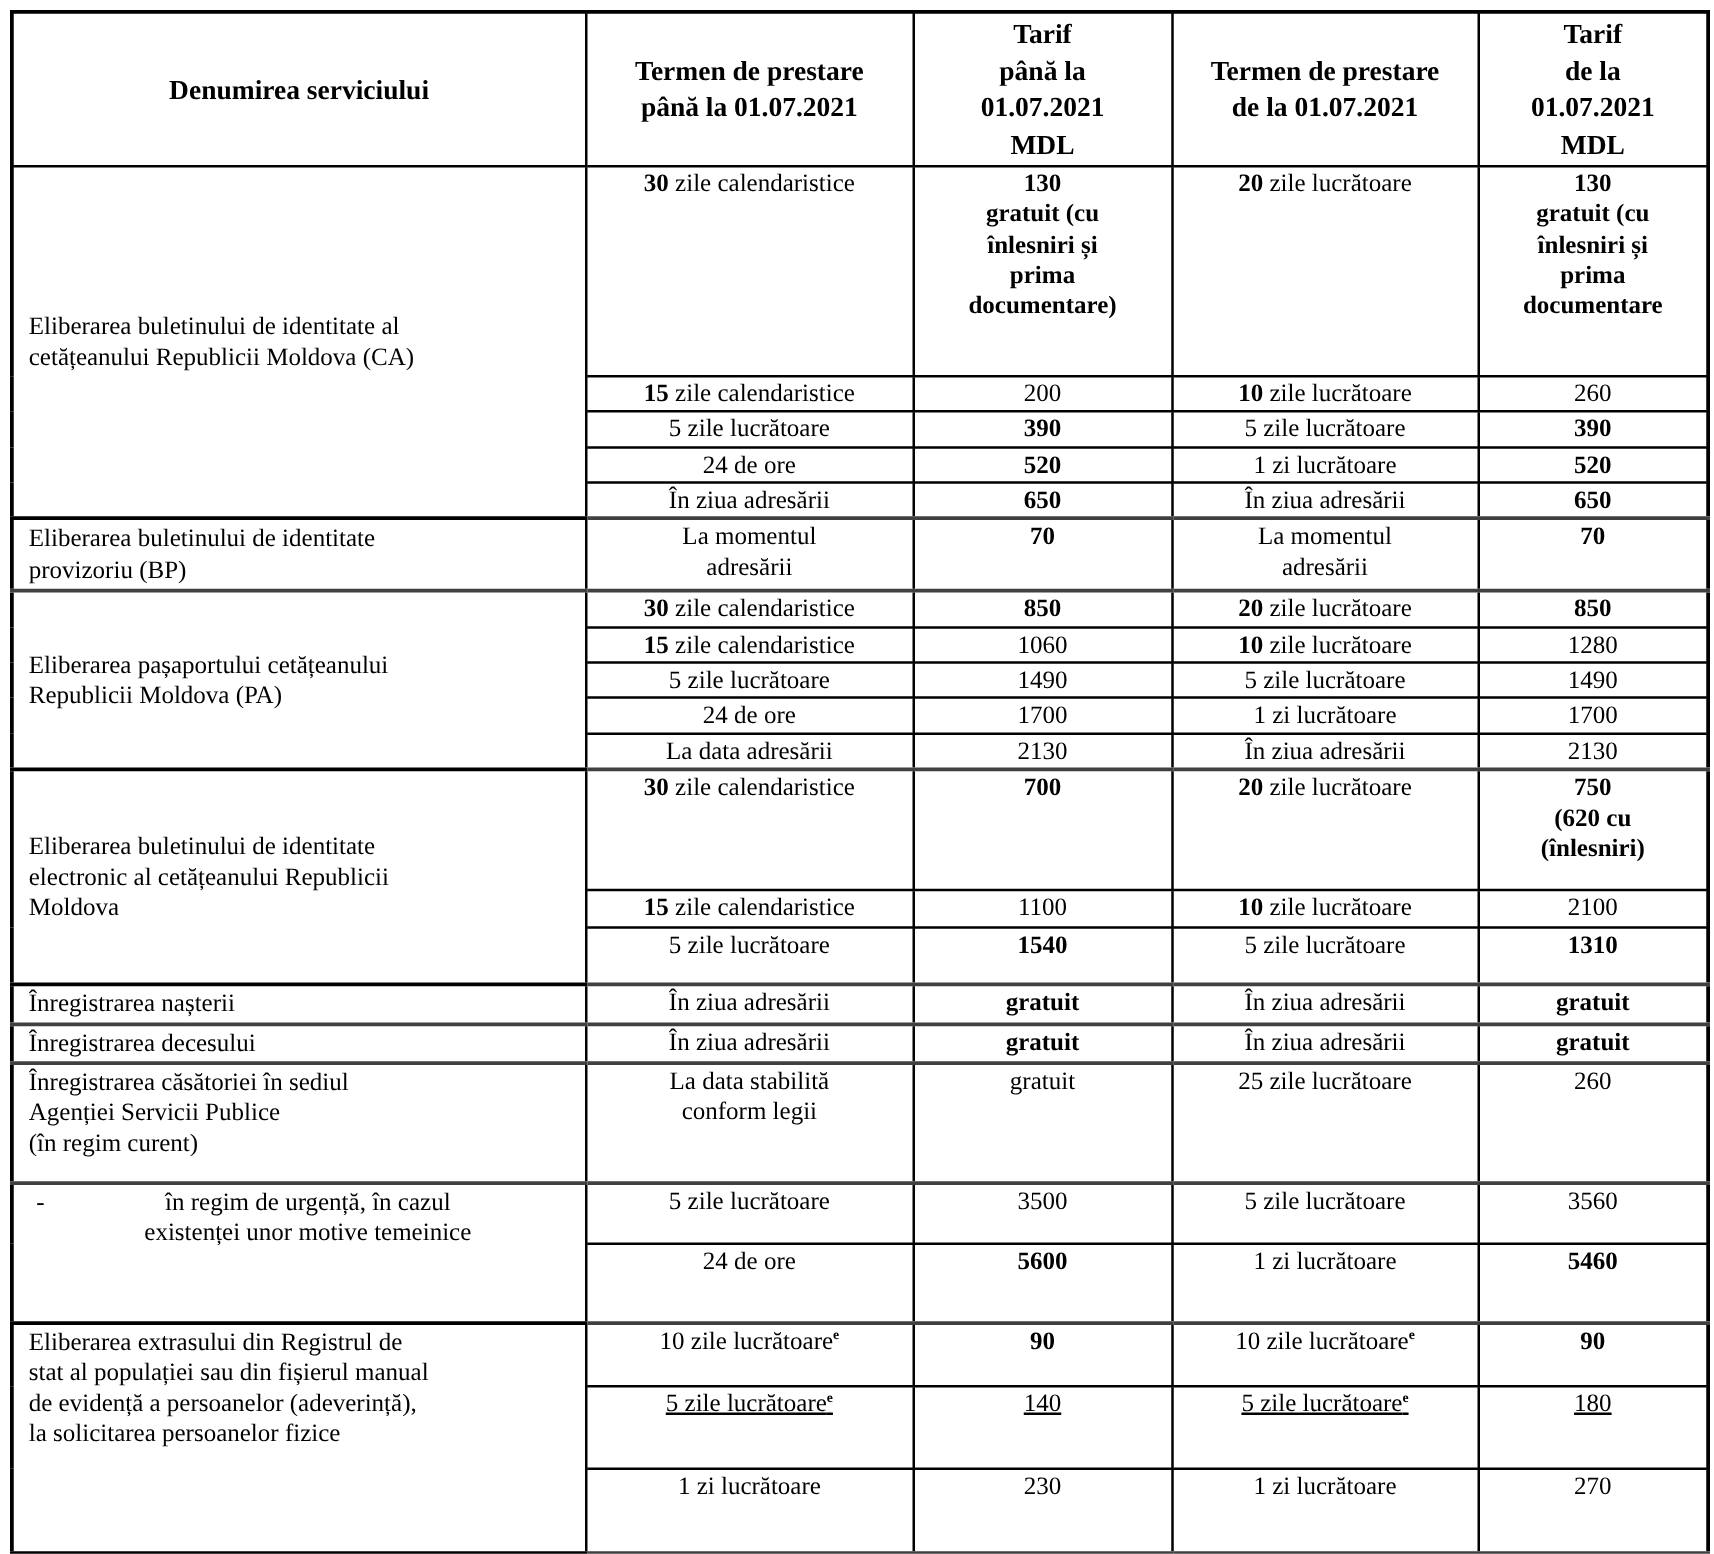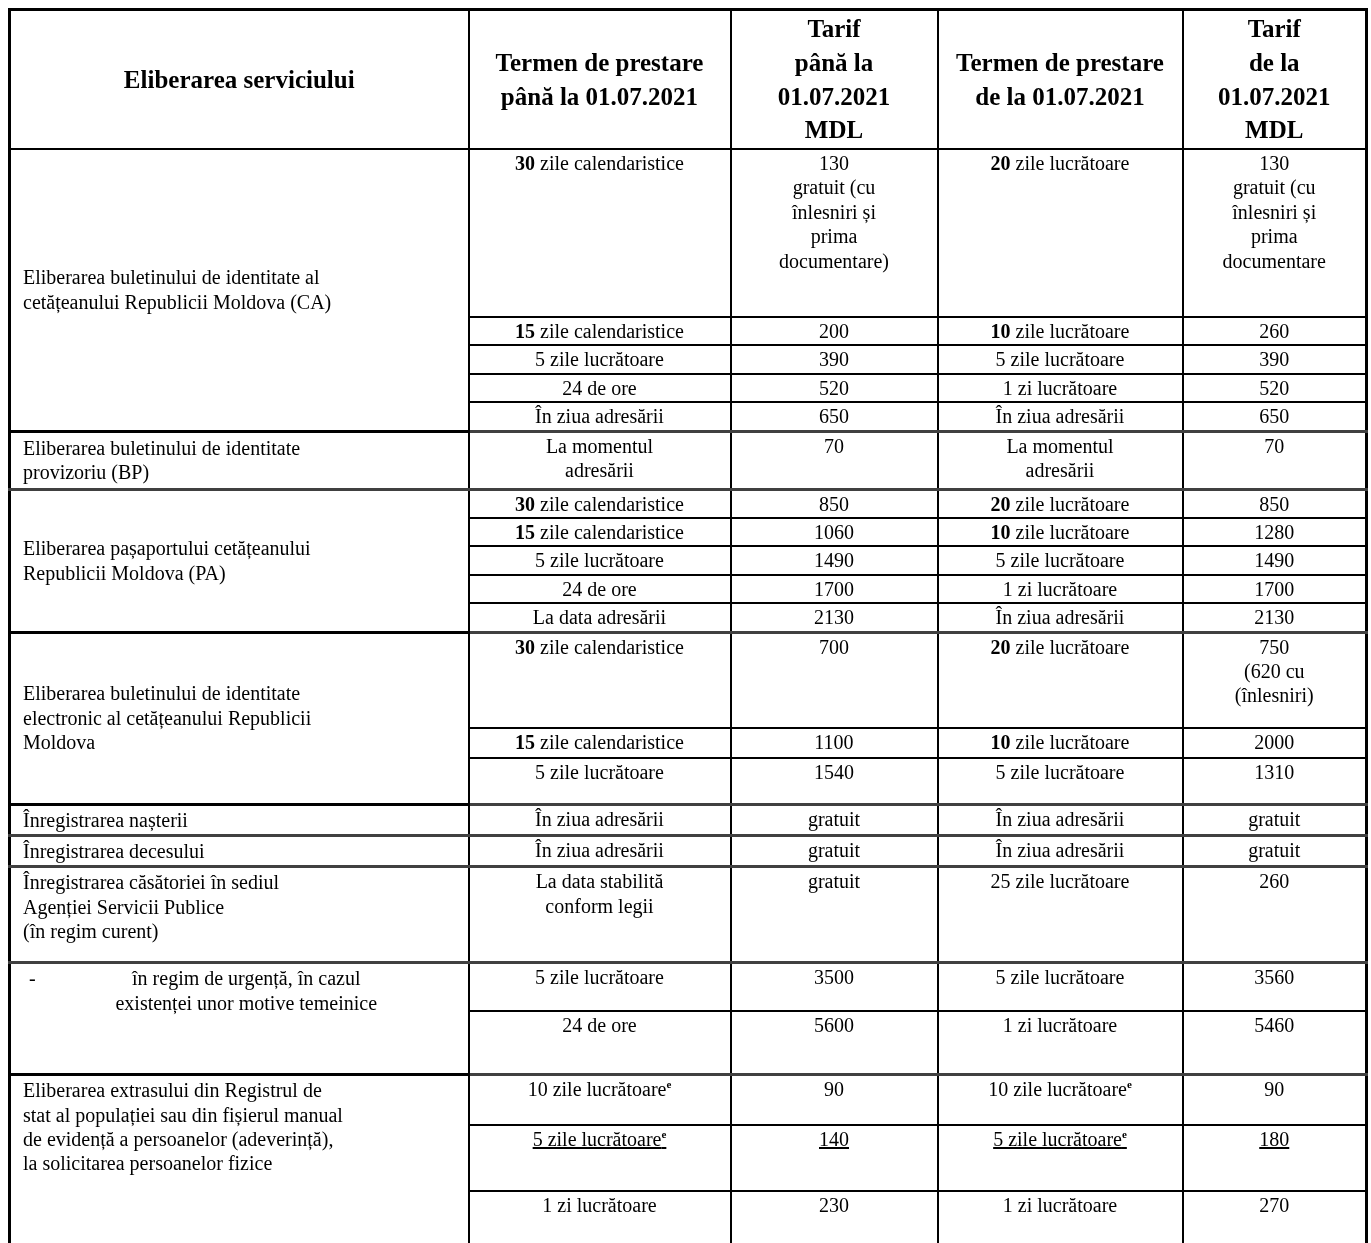--- a/index.html
+++ b/index.html
@@ -28,32 +28,32 @@
     font-size: 20px;
     line-height: 1.22;
     vertical-align: top;
     text-align: center;
     white-space: pre-line;
     overflow: hidden;
     box-sizing: border-box;
   }
   thead th {
     font-weight: bold;
-    font-size: 25px;
+    font-size: 22px;
     line-height: 1.35;
     vertical-align: middle;
     border-bottom: 2px solid #000;
   }
   td.service-cell {
     text-align: left;
     padding: 2px 6px 2px 12px;
     border-bottom: 3px solid #000;
   }
   td.v-mid { vertical-align: middle; }
-  td.bold { font-weight: normal; }
+  td.bold { font-weight: bold; }
   tr.section-end > td { border-bottom: 3px solid #404040; }
   td.svc-dash {
     position: relative;
     text-align: center;
     padding-left: 34px;
     padding-right: 20px;
   }
   td.svc-dash .dash {
     position: absolute;
     left: 18px;
@@ -73,21 +73,21 @@
   <table class="tariff">
     <colgroup>
       <col style="width:459px">
       <col style="width:262px">
       <col style="width:207px">
       <col style="width:245px">
       <col style="width:184px">
     </colgroup>
     <thead>
       <tr style="height:100px">
-        <th>Eliberarea serviciului</th>
+        <th>Denumirea serviciului</th>
         <th>Termen de prestare
 până la 01.07.2021</th>
         <th>Tarif
 până la
 01.07.2021
 MDL</th>
         <th>Termen de prestare
 de la 01.07.2021</th>
         <th>Tarif
 de la
@@ -186,21 +186,21 @@
           <td class="bold">700</td>
           <td><b>20</b> zile lucrătoare</td>
           <td class="bold">750
 (620 cu
 (înlesniri)</td>
         </tr>
         <tr style="height: 30px;">
           <td><b>15</b> zile calendaristice</td>
           <td>1100</td>
           <td><b>10</b> zile lucrătoare</td>
-          <td>2000</td>
+          <td>2100</td>
         </tr>
         <tr class="section-end" style="height: 46px;">
           <td>5 zile lucrătoare</td>
           <td class="bold">1540</td>
           <td>5 zile lucrătoare</td>
           <td class="bold">1310</td>
         </tr>
         <tr class="section-end" style="height: 30px;">
           <td class="service-cell" rowspan="1"><span>Înregistrarea nașterii</span></td>
           <td>În ziua adresării</td>

